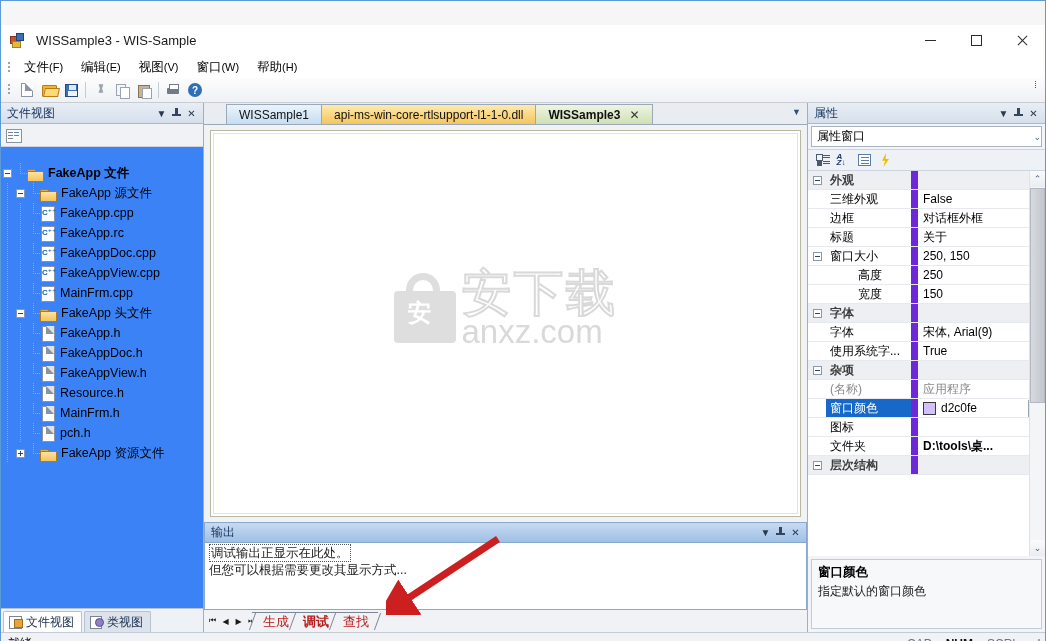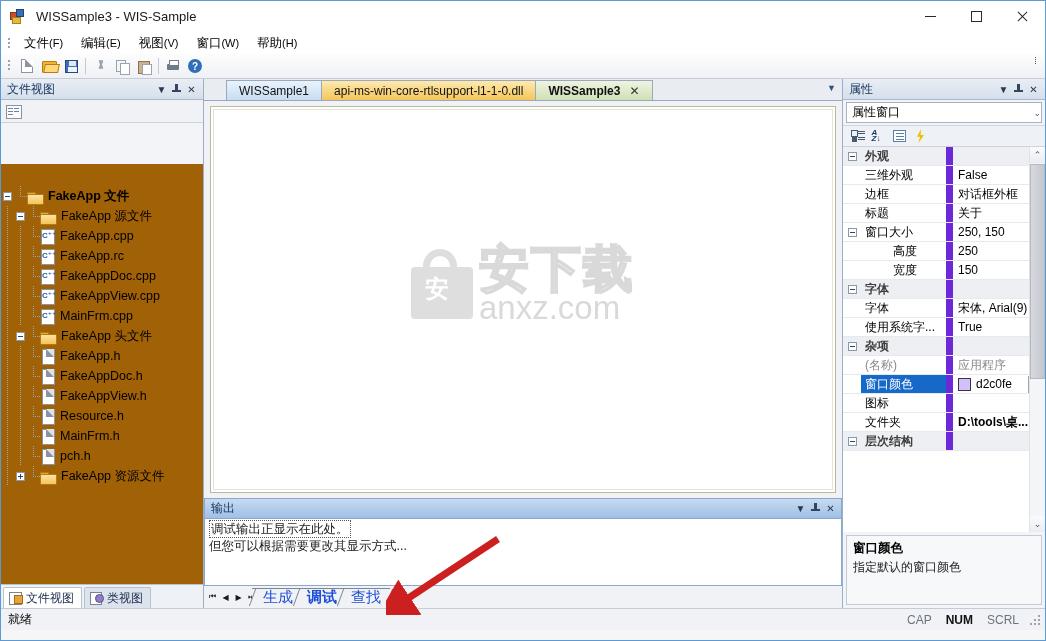--- a/index.html
+++ b/index.html
@@ -9,21 +9,21 @@
     font-size: 12px;
     background: #f0f0f0;
     color: #000;
     -webkit-font-smoothing: antialiased;
   }
   .app { position:relative; width:1046px; height:641px; background:#f6f6f6;
          border:1px solid #5b9bd5; }
 
   
   .titlebar { height:31px; background:#ffffff; display:flex; align-items:center;
-              position:relative; }
+              position:relative;margin-top:24px; }
   .app-icon { width:17px; height:17px; margin-left:9px; position:relative; }
   .app-icon i { position:absolute; display:block; }
   .ai1 { left:0; top:4px; width:8px; height:8px; background:#c94f2e; border:1px solid #8a3518;}
   .ai2 { left:6px; top:1px; width:8px; height:8px; background:#3a6fb5; border:1px solid #1f4578;}
   .ai3 { left:2px; top:9px; width:9px; height:7px; background:#e8b83c; border:1px solid #a8811c;}
   .title-text { margin-left:9px; font-size:13px; color:#1a1a1a; }
   .wcontrols { position:absolute; right:0; top:0; display:flex; height:31px; }
   .wbtn { width:46px; height:31px; display:flex; align-items:center; justify-content:center;
           color:#2a2a2a; font-size:13px; }
   .glyph-min { width:11px; height:1px; background:#2a2a2a; }
@@ -105,22 +105,22 @@
   .pin:after{content:'';position:absolute;left:0;top:6px;width:9px;height:2px;
      background:#33465e;}
   .pane-tool{height:23px;background:#f0f2f5;border-bottom:1px solid #ccd3dc;
      display:flex;align-items:center;padding-left:5px;}
   .ic-prop{width:15px;height:13px;position:relative;}
   .ic-prop:before{content:'';position:absolute;left:0;top:0;width:14px;height:12px;
      background:#fafbfc;border:1px solid #8a93a0;}
   .ic-prop:after{content:'';position:absolute;left:2px;top:3px;width:5px;height:1px;
      background:#7a838f;box-shadow:0 3px 0 #7a838f,0 6px 0 #7a838f,6px 0 0 #5d86b5,6px 3px 0 #5d86b5;}
 
-  .tree { flex:1; background:#a16207; overflow:hidden; position:relative;
-          font-size:12.5px; padding-top:22px;margin-top:41px;}
+  .tree { flex:1; background:#3b82f6; overflow:hidden; position:relative;
+          font-size:12.5px; padding-top:16px;}
   .tnode { display:flex; align-items:center; height:20px; white-space:nowrap; cursor:default;}
   .tw { width:13px; height:20px; display:flex; align-items:center; justify-content:center; }
   .expander{width:9px;height:9px;border:1px solid #8a98a8;background:#fff;position:relative;}
   .expander:before{content:'';position:absolute;left:1px;top:3px;width:5px;height:1px;background:#31465e;}
   .expander.plus:after{content:'';position:absolute;left:3px;top:1px;width:1px;height:5px;background:#31465e;}
   .dots{width:13px;height:20px;position:relative;}
   .dots:before{content:'';position:absolute;left:6px;top:0;width:1px;height:20px;
      background-image:linear-gradient(#9aa6b4 50%,transparent 50%);background-size:1px 2px;}
   .dotl{width:13px;height:20px;position:relative;}
   .dotl:before{content:'';position:absolute;left:6px;top:0;width:1px;height:10px;
@@ -181,49 +181,49 @@
   .watermark{ position:absolute; left:50%; top:46%; transform:translate(-50%,-50%);
      display:flex; align-items:center; opacity:1; }
   .wm-bag{ width:62px; height:70px; position:relative; margin-right:6px; }
   .wm-bag .body{position:absolute;left:0;bottom:0;width:62px;height:52px;background:#dedede;
      border-radius:4px;}
   .wm-bag .handle{position:absolute;left:12px;top:0;width:34px;height:30px;
      border:7px solid #dedede;border-bottom:none;border-radius:18px 18px 0 0;}
   .wm-bag span{position:absolute;left:14px;bottom:14px;font-size:24px;color:#fff;
      font-weight:bold;}
   .wm-text{ display:flex; flex-direction:column; }
-  .wm-cn{ font-size:50px; line-height:52px; color:#d9d9d9; font-weight:bold;
+  .wm-cn{ font-size:50px; line-height:52px; color:#d9d9d9; font-weight:normal;
      letter-spacing:2px; -webkit-text-stroke:2px #d9d9d9; color:transparent;}
   .wm-en{ font-size:33px; line-height:34px; color:#d9d9d9; margin-top:-4px;}
 
   
   .output{ height:110px; margin-top:5px; display:flex; flex-direction:column; }
   .out-head{ height:20px; background:linear-gradient(#c8daf1,#9ec0e6);
      border:1px solid #8aa8cb; border-bottom:none; display:flex; align-items:center;
      padding:0 3px 0 6px; font-size:12px; color:#16335c;}
   .out-head .ttl{flex:1;}
   .out-body{ flex:1; background:#fff; border:1px solid #8aa8cb; position:relative;
      margin:0 0 0 0; }
   .out-lines{ padding:1px 4px; font-size:12.5px; line-height:16px; color:#1a1a1a; }
   .out-line.sel{ border:1px dotted #555; display:inline-block; padding:0 1px; }
   .out-tabs{ height:22px; background:#f0f2f5; display:flex; align-items:center;
      padding-left:2px; }
   .navbtn{ width:13px; height:18px; display:flex; align-items:center; justify-content:center;
      font-size:8px; color:#1a1a1a;}
   .otab{ position:relative; height:18px; display:flex; align-items:center;
-     padding:0 9px 0 11px; font-size:15px; color:#1d4ed8;
+     padding:0 9px 0 11px; font-size:13px; color:#b91c1c;
      border-top:1px solid #7c8795; margin-left:-6px; background:#f0f2f5;font-family:Liberation Serif, serif; }
   .otab:before{content:'';position:absolute;left:0;top:0;bottom:0;width:10px;
      border-left:1px solid #7c8795;transform:skewX(-20deg);}
   .otab:after{content:'';position:absolute;right:0;top:0;bottom:0;width:10px;
      border-right:1px solid #7c8795;transform:skewX(-20deg);}
   .otab.active{ font-weight:bold; }
 
   
-  .rightdock{ width:203px; background:#f2f4f7; border-left:1px solid #9bb0c6;
+  .rightdock{ width:238px; background:#f2f4f7; border-left:1px solid #9bb0c6;
      display:flex; flex-direction:column;}
   .combo{ height:21px; margin:2px 3px; background:#fff; border:1px solid #a7b3c2;
      display:flex; align-items:center; padding:0 0 0 5px; font-size:12px;}
   .combo .v{flex:1;}
   .combo .c{font-size:9px;color:#3a5d8c;}
   .ptoolbar{ height:22px; background:#eef1f5; border-top:1px solid #ccd4dd;
      border-bottom:1px solid #ccd4dd; display:flex; align-items:center; padding-left:4px;}
   .pbtn{ width:21px;height:19px;display:flex;align-items:center;justify-content:center;}
   .ic-cat{width:14px;height:12px;position:relative;}
   .ic-cat:before{content:'';position:absolute;left:0;top:0;width:5px;height:5px;

